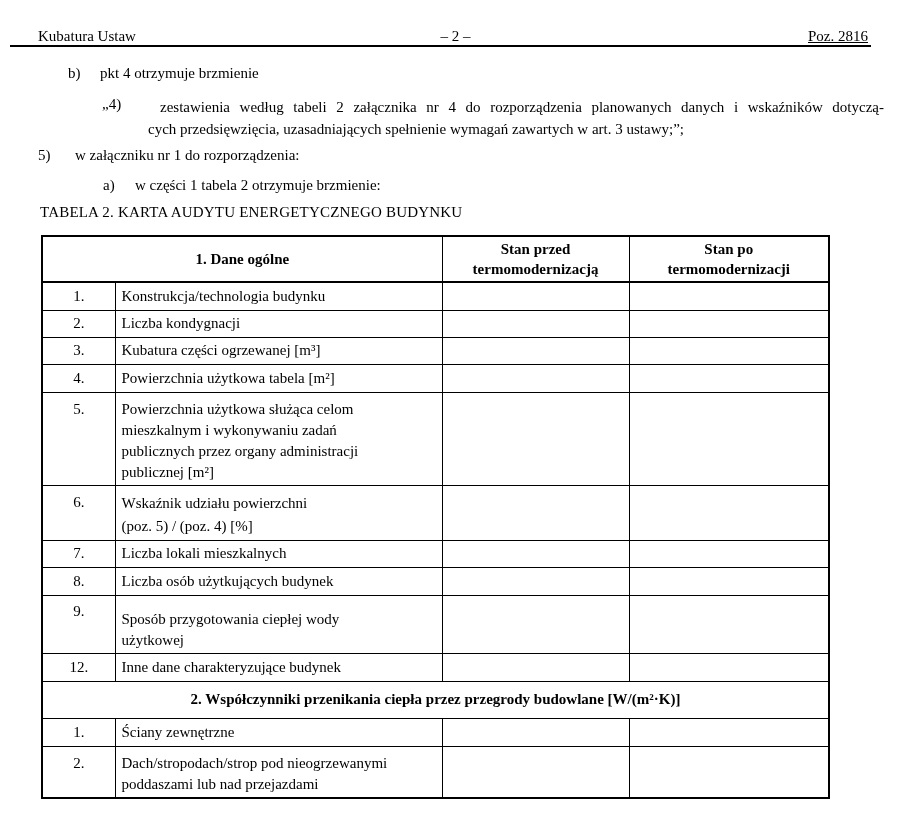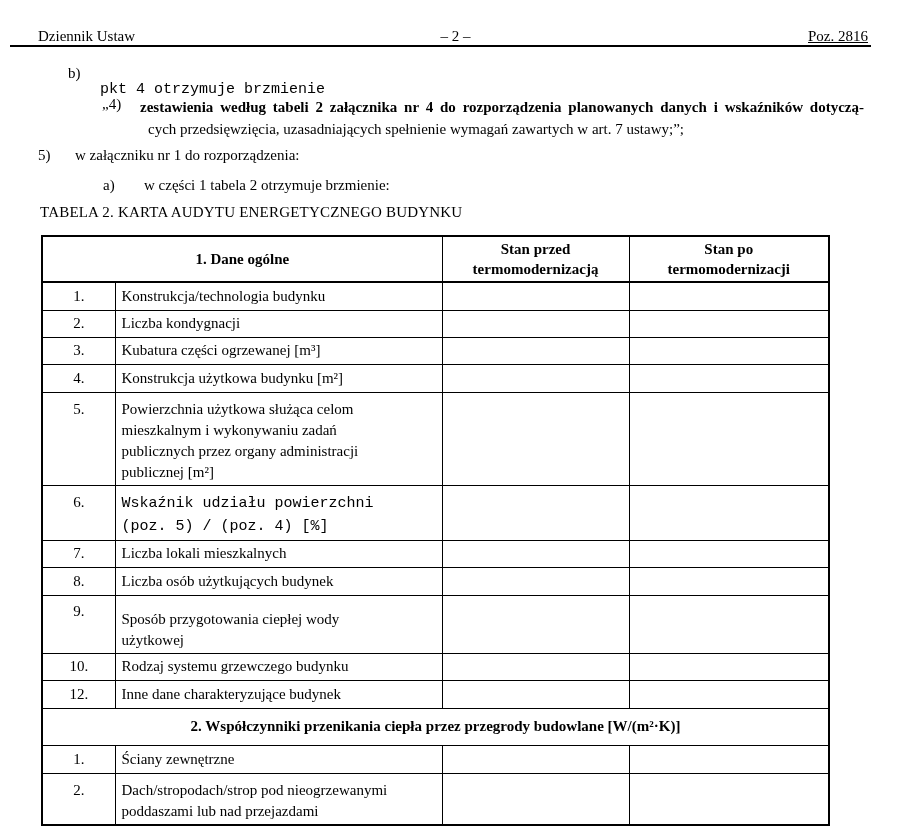--- a/index.html
+++ b/index.html
@@ -55,37 +55,37 @@
     font-weight:bold;
     text-align:center;
     border-top:2px solid #000;
     border-bottom:2px solid #000;
     line-height:20px;
   }
 </style>
 </head>
 <body>
 
-<div class="abs runhead" style="left:38px;">Dziennik Ustaw</div>
+<div class="abs runhead" style="left:38px;">Kubatura Ustaw</div>
 <div class="abs runhead" style="left:0;width:911px;text-align:center;">– 2 –</div>
 <div class="abs runhead" style="right:43px;text-decoration:underline;">Poz. 2816</div>
 <div id="header-rule"></div>
 
 <div class="abs marker" style="left:68px;top:65px;">b)</div>
-<div class="abs itext" style="left:100px;top:81px;font-family:Liberation Mono, monospace;">pkt 4 otrzymuje brzmienie</div>
+<div class="abs itext" style="left:100px;top:65px;">pkt 4 otrzymuje brzmienie</div>
 
 <div class="abs marker" style="left:102px;top:96px;">„4)</div>
-<div class="abs qline justify-full" style="left:140px;top:96px;font-weight:bold;">zestawienia według tabeli 2 załącznika nr 4 do rozporządzenia planowanych danych i wskaźników dotyczą-</div>
-<div class="abs qline" style="left:148px;top:118px;">cych przedsięwzięcia, uzasadniających spełnienie wymagań zawartych w art. 7 ustawy;”;</div>
+<div class="abs qline justify-full" style="left:160px;top:96px;">zestawienia według tabeli 2 załącznika nr 4 do rozporządzenia planowanych danych i wskaźników dotyczą-</div>
+<div class="abs qline" style="left:148px;top:118px;">cych przedsięwzięcia, uzasadniających spełnienie wymagań zawartych w art. 3 ustawy;”;</div>
 
 <div class="abs marker" style="left:38px;top:147px;">5)</div>
 <div class="abs itext" style="left:75px;top:147px;">w załączniku nr 1 do rozporządzenia:</div>
 
 <div class="abs marker" style="left:103px;top:177px;">a)</div>
-<div class="abs itext" style="left:144px;top:177px;">w części 1 tabela 2 otrzymuje brzmienie:</div>
+<div class="abs itext" style="left:135px;top:177px;">w części 1 tabela 2 otrzymuje brzmienie:</div>
 
 <div class="abs doc-title" style="left:40px;top:204px;">TABELA 2. KARTA AUDYTU ENERGETYCZNEGO BUDYNKU</div>
 
 <div class="abs" style="left:41px;top:235px;">
 <table class="audit">
   <colgroup>
     <col style="width:73px">
         <col style="width:327px">
         <col style="width:187px">
         <col style="width:200px">
@@ -112,62 +112,56 @@
     <td class="val"></td>
   </tr>
   <tr style="height:27px">
     <td class="num">3.</td>
     <td class="label">Kubatura części ogrzewanej [m³]</td>
     <td class="val"></td>
     <td class="val"></td>
   </tr>
   <tr style="height:28px">
     <td class="num">4.</td>
-    <td class="label">Konstrukcja użytkowa budynku [m²]</td>
+    <td class="label">Powierzchnia użytkowa tabela [m²]</td>
     <td class="val"></td>
     <td class="val"></td>
   </tr>
   <tr style="height:90px">
     <td class="num" style="vertical-align:top;padding-top:6px;">5.</td>
     <td class="label" style="vertical-align:top;padding-top:6px;">Powierzchnia użytkowa służąca celom
 mieszkalnym i wykonywaniu zadań
 publicznych przez organy administracji
 publicznej [m²]</td>
     <td class="val"></td>
     <td class="val"></td>
   </tr>
   <tr style="height:50px">
     <td class="num" style="vertical-align:top;padding-top:6px;">6.</td>
-    <td class="label" style="vertical-align:top;padding-top:6px;line-height:23px;font-family:Liberation Mono, monospace;">Wskaźnik udziału powierzchni
+    <td class="label" style="vertical-align:top;padding-top:6px;line-height:23px;">Wskaźnik udziału powierzchni
 (poz. 5) / (poz. 4) [%]</td>
     <td class="val"></td>
     <td class="val"></td>
   </tr>
   <tr style="height:27px">
     <td class="num">7.</td>
     <td class="label">Liczba lokali mieszkalnych</td>
     <td class="val"></td>
     <td class="val"></td>
   </tr>
   <tr style="height:28px">
     <td class="num">8.</td>
     <td class="label">Liczba osób użytkujących budynek</td>
     <td class="val"></td>
     <td class="val"></td>
   </tr>
   <tr style="height:45px">
     <td class="num" style="vertical-align:top;padding-top:5px;">9.</td>
     <td class="label" style="vertical-align:top;padding-top:13px;">Sposób przygotowania ciepłej wody
 użytkowej</td>
-    <td class="val"></td>
-    <td class="val"></td>
-  </tr>
-  <tr style="height:27px">
-    <td class="num">10.</td>
-    <td class="label">Rodzaj systemu grzewczego budynku</td>
     <td class="val"></td>
     <td class="val"></td>
   </tr>
   <tr style="height:28px">
     <td class="num">12.</td>
     <td class="label">Inne dane charakteryzujące budynek</td>
     <td class="val"></td>
     <td class="val"></td>
   </tr>
 

